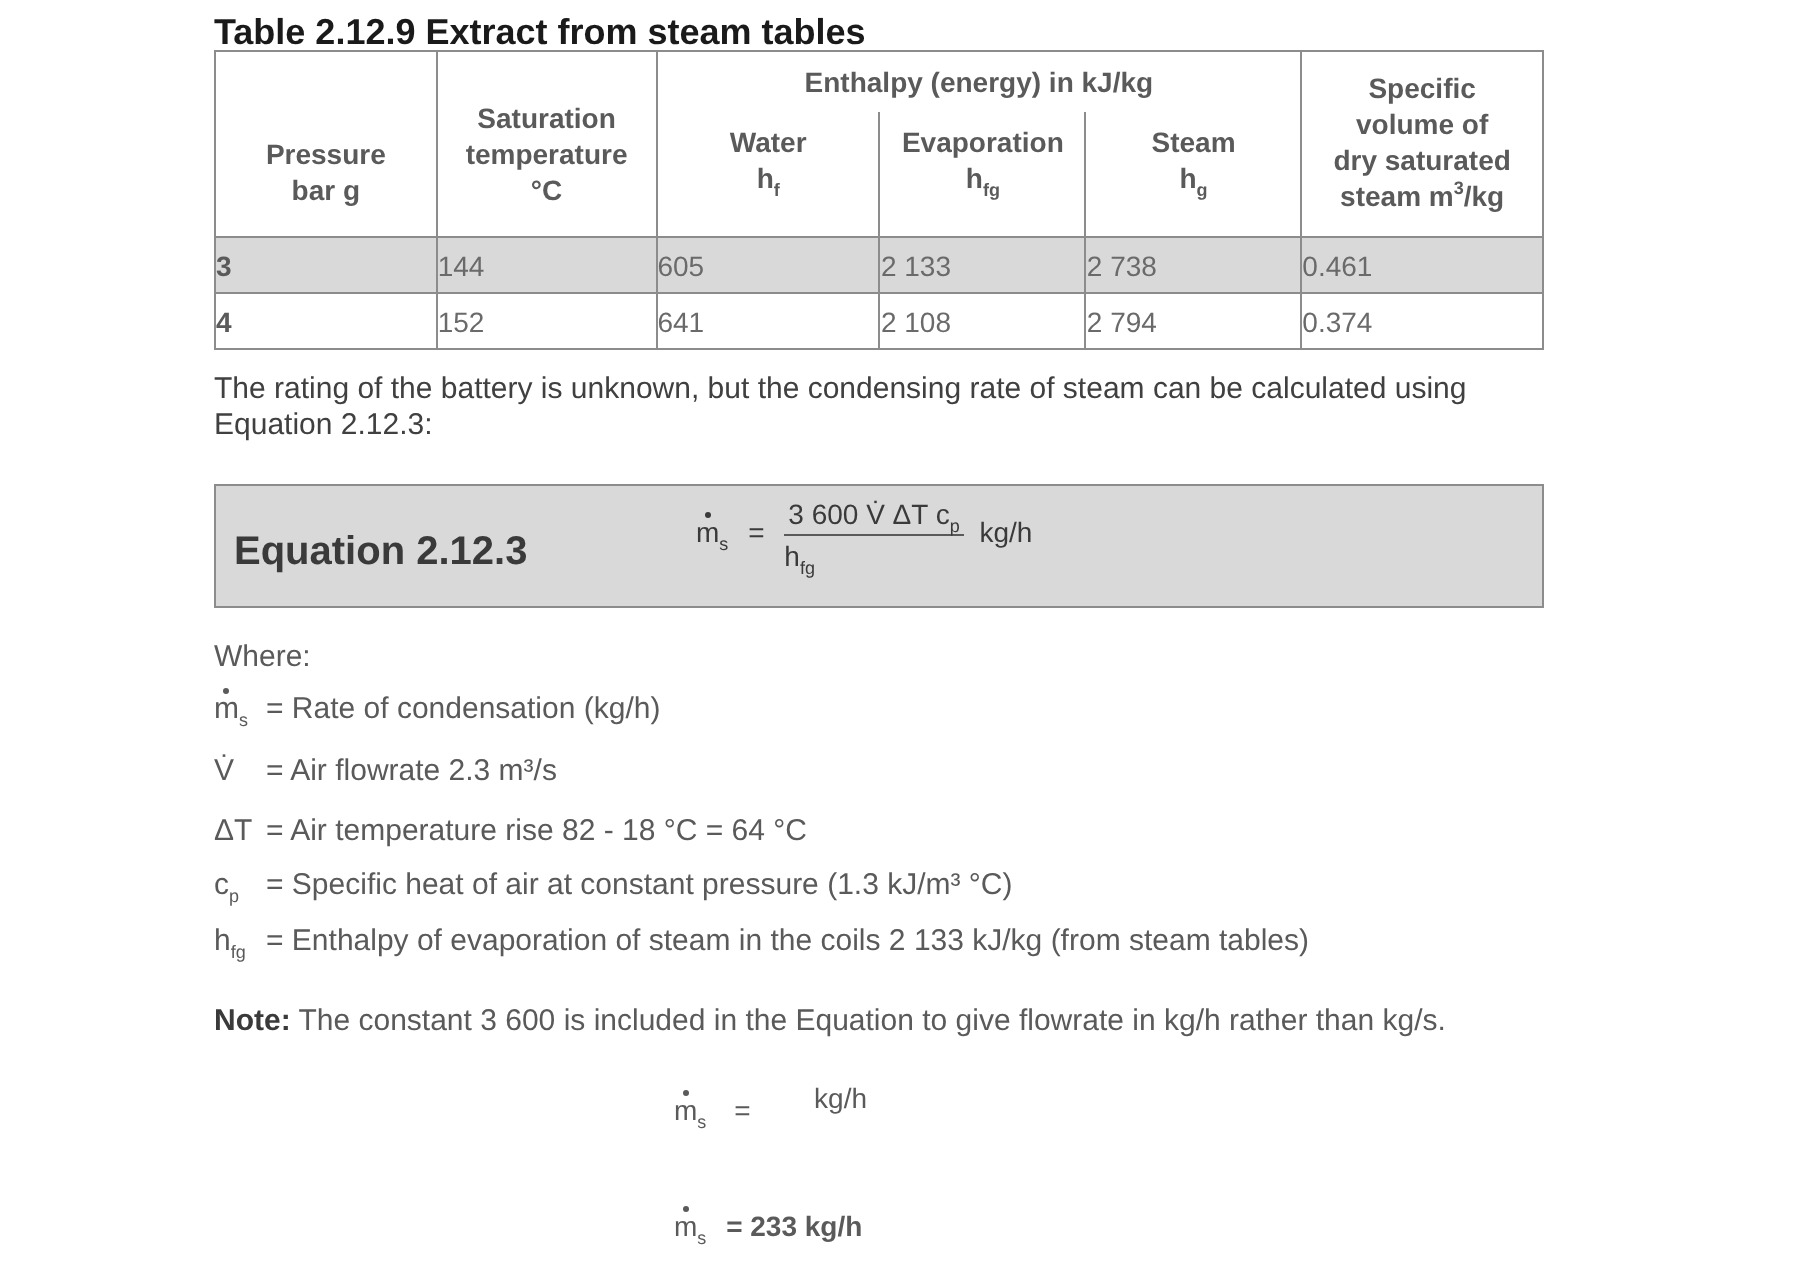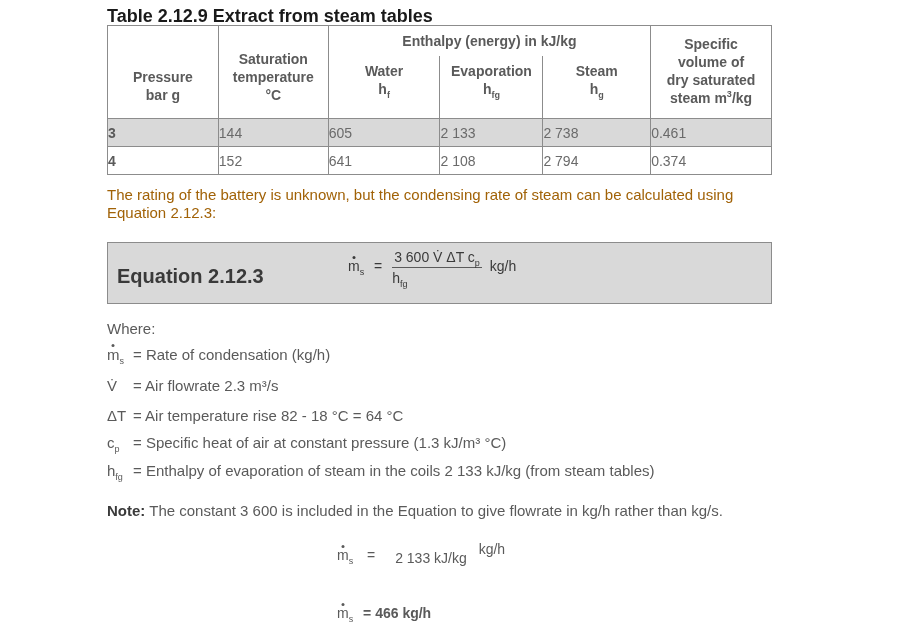--- a/index.html
+++ b/index.html
@@ -20,21 +20,21 @@
   }
   table.steam th { font-weight: bold; color: #5a5a5a; line-height: 18px; }
   table.steam .hdr-span { vertical-align: middle; }
   table.steam .sub-h { height: 56px; border-top: none; vertical-align: top; padding-top: 6px; }
   table.steam .group-h { border-bottom: none; height: 30px; }
   table.steam td { height: 27px; font-size: 14px; color: #6a6a6a; }
   table.steam tr.shade td { background: #d9d9d9; }
   table.steam td.first { font-weight: bold; color: #5a5a5a; }
   .sub { font-size: 9px; position: relative; top: 4px; }
   .sup { font-size: 9px; position: relative; top: -6px; }
-  .para { left: 107px; top: 186px; width: 680px; font-size: 15px; line-height: 18px; color: #a16207; }
+  .para { left: 107px; top: 186px; width: 680px; font-size: 15px; line-height: 18px; color: #404040; }
   .eq-box {
     left: 107px; top: 242px; width: 663px; height: 60px;
     background: #d9d9d9; border: 1px solid #8c8c8c;
   }
   .eq-label { left: 9px; top: 22px; font-size: 20px; font-weight: bold; color: #3a3a3a; }
   .frac { display: inline-block; vertical-align: middle; }
   .frac .num { display: block; padding: 0 2px 2px; border-bottom: 1px solid #5a5a5a; }
   .frac .den { display: block; padding-top: 2px; }
   .mdot { position: relative; display: inline-block; }
   .mdot::before {
@@ -140,21 +140,20 @@
 </div>
 
 <div class="abs note">
   <b>Note:</b><span> The constant 3 600 is included in the Equation to give flowrate in kg/h rather than kg/s.</span>
 </div>
 
 <div class="abs" style="left:337px; top:547px; font-size:14px; color:#5a5a5a; white-space:nowrap;">
   <span class="mdot">m</span><span class="sub">s</span>
   <span style="margin:0 16px 0 10px">=</span>
   <span class="frac">
-    <span class="den" style="padding-top:3px">2 133 kJ/kg</span>
   </span>
   <span style="margin-left:8px; position:relative; top:-6px">kg/h</span>
 </div>
 
 <div class="abs" style="left:337px; top:605px; font-size:14px; color:#5a5a5a; white-space:nowrap;">
   <span class="mdot">m</span><span class="sub">s</span>
-  <b style="margin-left:6px">= 466 kg/h</b>
+  <b style="margin-left:6px">= 233 kg/h</b>
 </div>
 
 </body></html>

